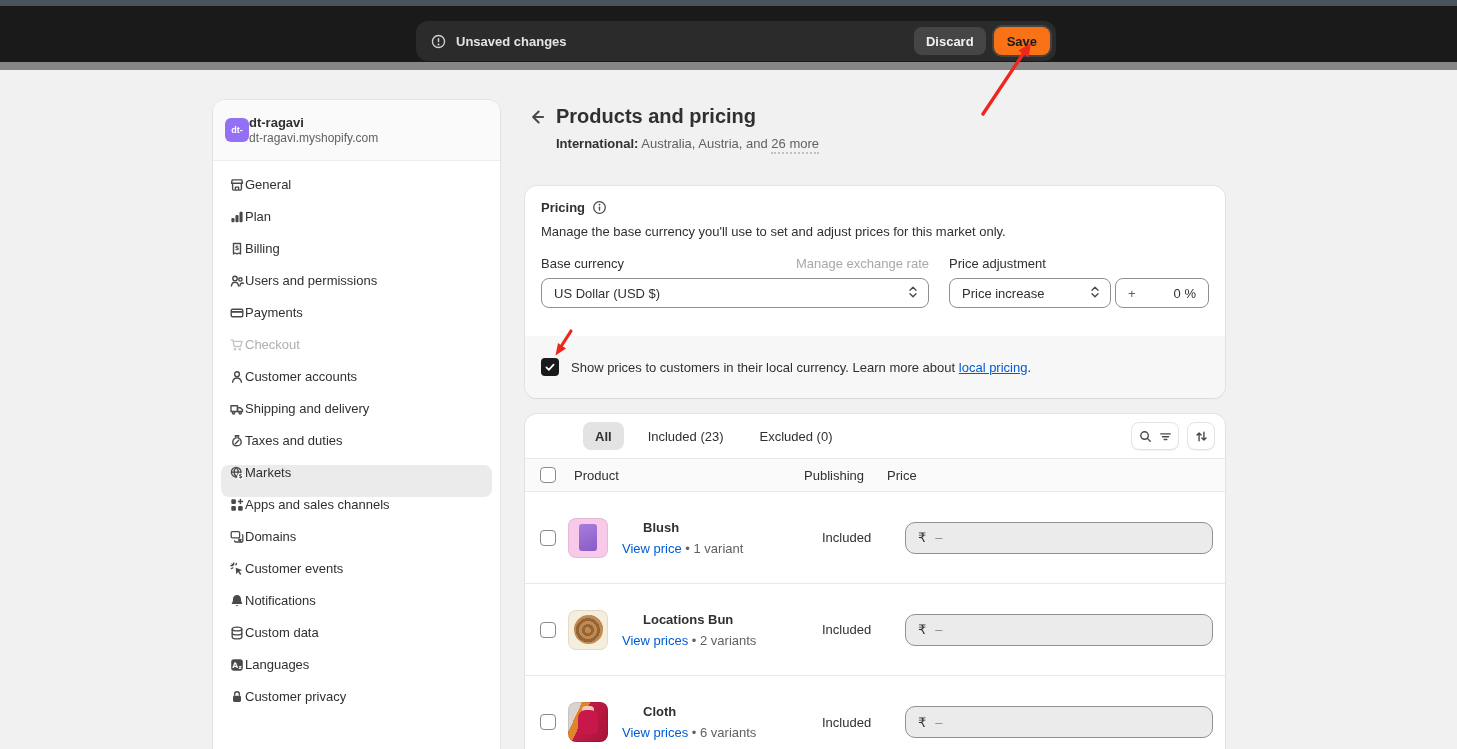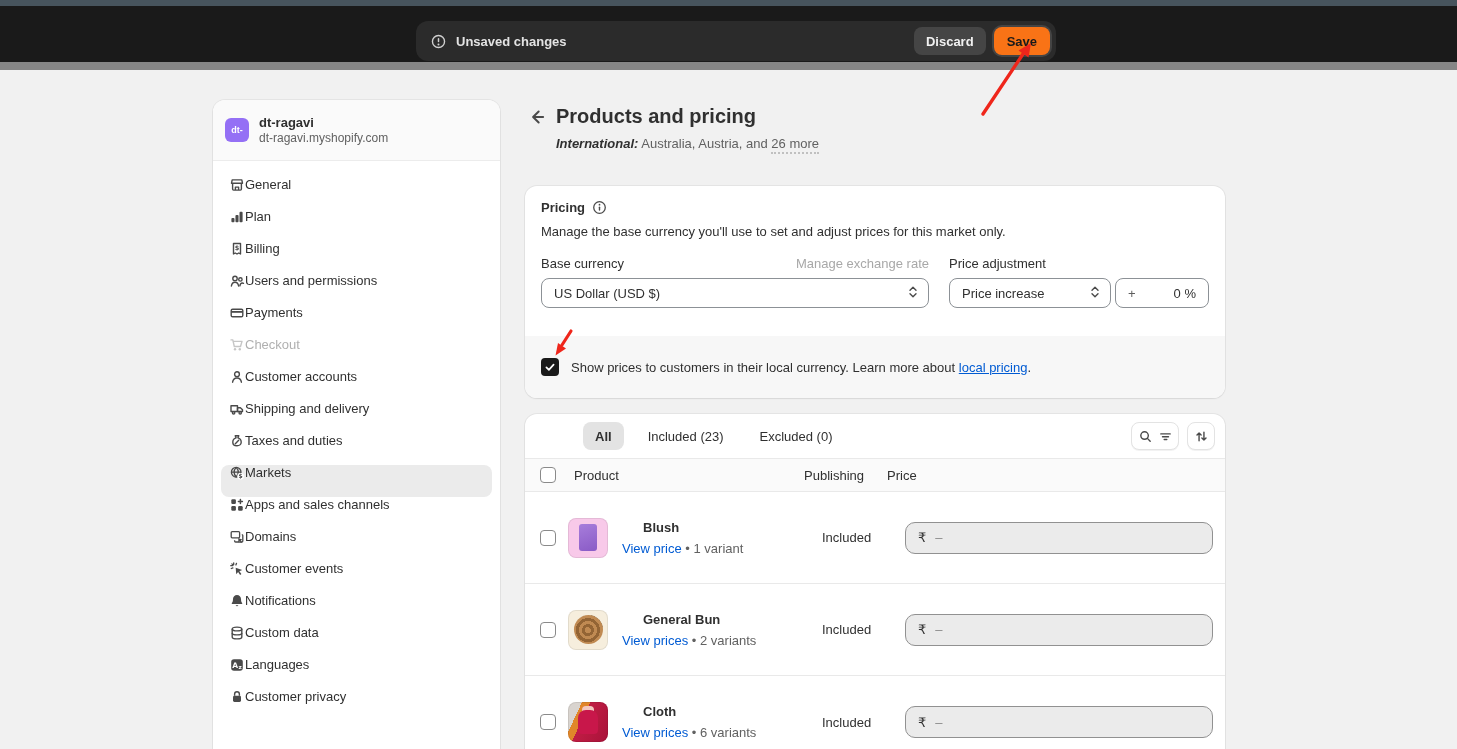--- a/index.html
+++ b/index.html
@@ -30,21 +30,21 @@
     box-shadow:0 0 0 2px rgba(255,255,255,0.12);
   }
   
   .sidebar {
     position:absolute; left:213px; top:100px; width:287px; height:649px;
     background:#fff; border-radius:12px 12px 0 0;
     box-shadow:0 0 0 1px rgba(0,0,0,0.05), 0 1px 2px rgba(0,0,0,0.05);
   }
   .sidebar-header {
     height:61px; background:#fafafa; border-bottom:1px solid #ececec;
-    border-radius:12px 12px 0 0; display:flex; align-items:center; padding:0 12px; gap:10px;
+    border-radius:12px 12px 0 0; display:flex; align-items:center; padding:0 12px; 
   }
   .avatar {
     width:24px; height:24px; border-radius:6px; background:#9470f5; color:#fff;
     font-size:9px; font-weight:700; display:flex; align-items:center; justify-content:center;
     flex:0 0 auto;
   }
   .store-name { font-weight:700; line-height:16px; }
   .store-domain { font-size:12px; color:#616161; line-height:15px; }
   .nav { padding:16px 8px 8px; }
   .nav-item {
@@ -53,21 +53,21 @@
   }
   .nav-item .nicon { width:16px; height:16px; flex:0 0 auto; color:#4a4a4a; display:flex; }
   .nav-item.active { background:#ebebeb; }
   .nav-item.disabled { color:#b0b0b0; cursor:default; }
   .nav-item.disabled .nicon { color:#c6c6c6; }
   
   .page-header { position:absolute; left:525px; top:100px; width:700px; }
   .back-btn { position:absolute; left:2px; top:7px; width:20px; height:20px; border:none; background:transparent; padding:0; cursor:pointer; color:#4a4a4a; }
   .page-title { margin-left:31px; font-size:20px; font-weight:700; line-height:32px; }
   .page-sub { margin-left:31px; margin-top:4px; color:#616161; }
-  .page-sub .mk { color:#303030; font-weight:700;font-style:italic; }
+  .page-sub .mk { color:#303030; font-weight:700; }
   .more-link { border-bottom:2px dotted #c0c0c0; padding-bottom:1px; cursor:pointer; }
   
   .card {
     position:absolute; left:525px; width:700px; background:#fff; border-radius:12px;
     box-shadow:0 0 0 1px rgba(0,0,0,0.05), 0 1px 2px rgba(0,0,0,0.06);
   }
   .pricing-card { top:186px; height:212px; }
   .pc-body { padding:14px 16px 0; }
   .pc-title-row { display:flex; align-items:center; gap:7px; }
   .pc-title { font-weight:700; }
@@ -496,21 +496,21 @@
             <span>₹</span>
             <span class="price-dash">–</span>
           </div>
         </div>
         <div class="prow">
           <span class="cb"></span>
           <div class="thumb thumb-cinnamon">
             <div class="thumb-core"></div>
           </div>
           <div class="p-info">
-            <div class="p-name">General Bun</div>
+            <div class="p-name">Locations Bun</div>
             <div class="p-line2"><span class="link" style="text-decoration: none;">View prices</span><span class="p-meta"> • 2 variants</span></div>
           </div>
           <div class="p-publishing">Included</div>
           <div class="price-field">
             <span>₹</span>
             <span class="price-dash">–</span>
           </div>
         </div>
         <div class="prow">
           <span class="cb"></span>

